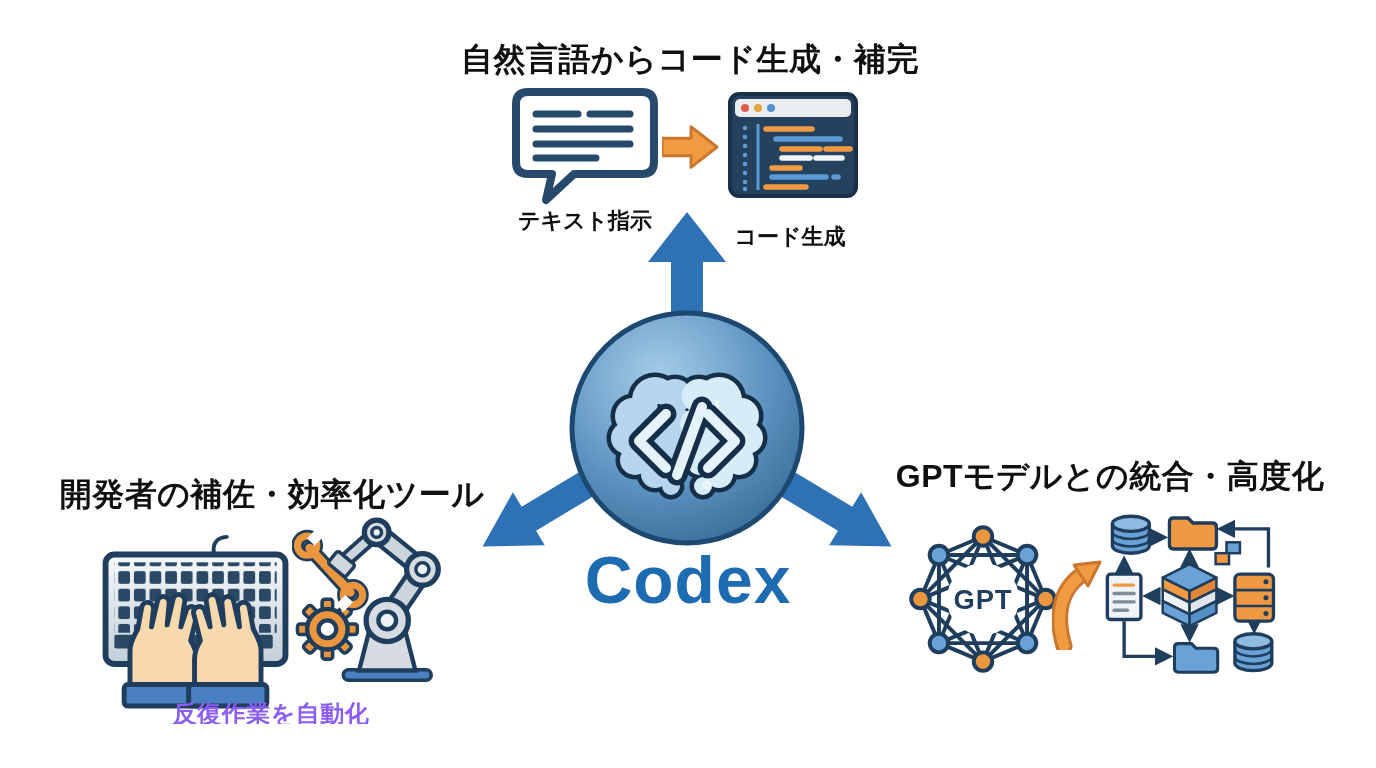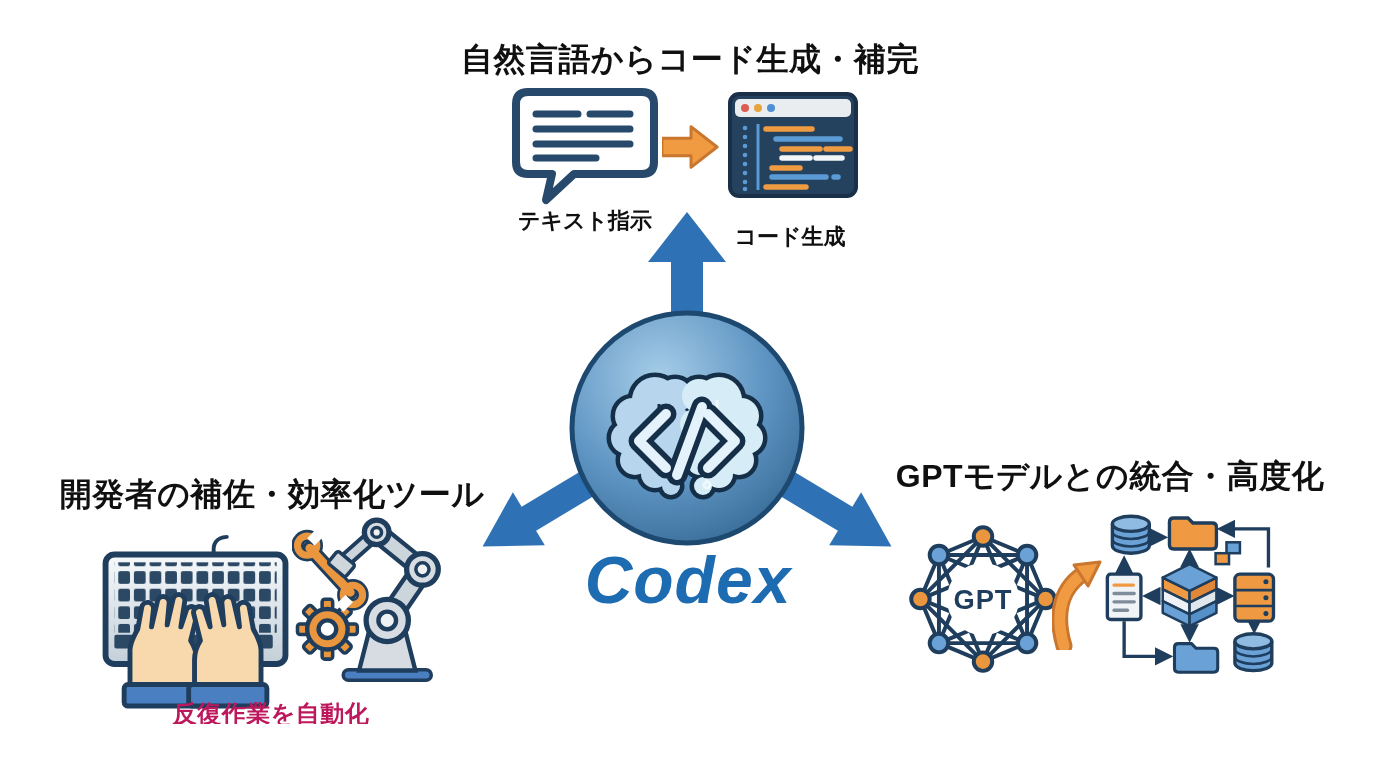--- a/index.html
+++ b/index.html
@@ -1,26 +1,26 @@
 <!DOCTYPE html>
 <html><head>
 <meta charset="utf-8">
 <style>
   html,body{margin:0;padding:0;background:#fff;}
   #canvas{position:relative;width:1376px;height:724px;background:#ffffff;overflow:hidden;
           font-family:"Liberation Sans","DejaVu Sans",sans-serif;}
   .abs{position:absolute;}
   .ttl{font-weight:800;color:#101010;white-space:nowrap;transform:translateX(-50%);
        font-size:32px;letter-spacing:0.5px;}
-  .cap{font-weight:700;color:#be185d;white-space:nowrap;transform:translateX(-50%);
+  .cap{font-weight:700;color:#8b5cf6;white-space:nowrap;transform:translateX(-50%);
        font-size:24px;letter-spacing:0.5px;}
   .small-lbl{font-weight:700;color:#101010;white-space:nowrap;transform:translateX(-50%);
        font-size:22px;text-align:center;}
   .codex{font-weight:800;color:#1d6cb2;white-space:nowrap;transform:translateX(-50%);
-       font-size:66px;letter-spacing:1px;font-style:italic;}
+       font-size:66px;letter-spacing:1px;}
   .bottom-line{position:absolute;left:0;right:0;top:763px;height:3px;background:#dcdcdc;opacity:.7;}
   svg{display:block;}
 </style>
 </head>
 <body>
 
 <div id="canvas">
 
   <svg class="abs" style="left:0;top:0" width="1376" height="768" viewBox="0 0 1376 768">
     <polygon points="671,318 671,262 648,262 687,212 726,262 703,262 703,318" fill="#2e72b5"></polygon>

